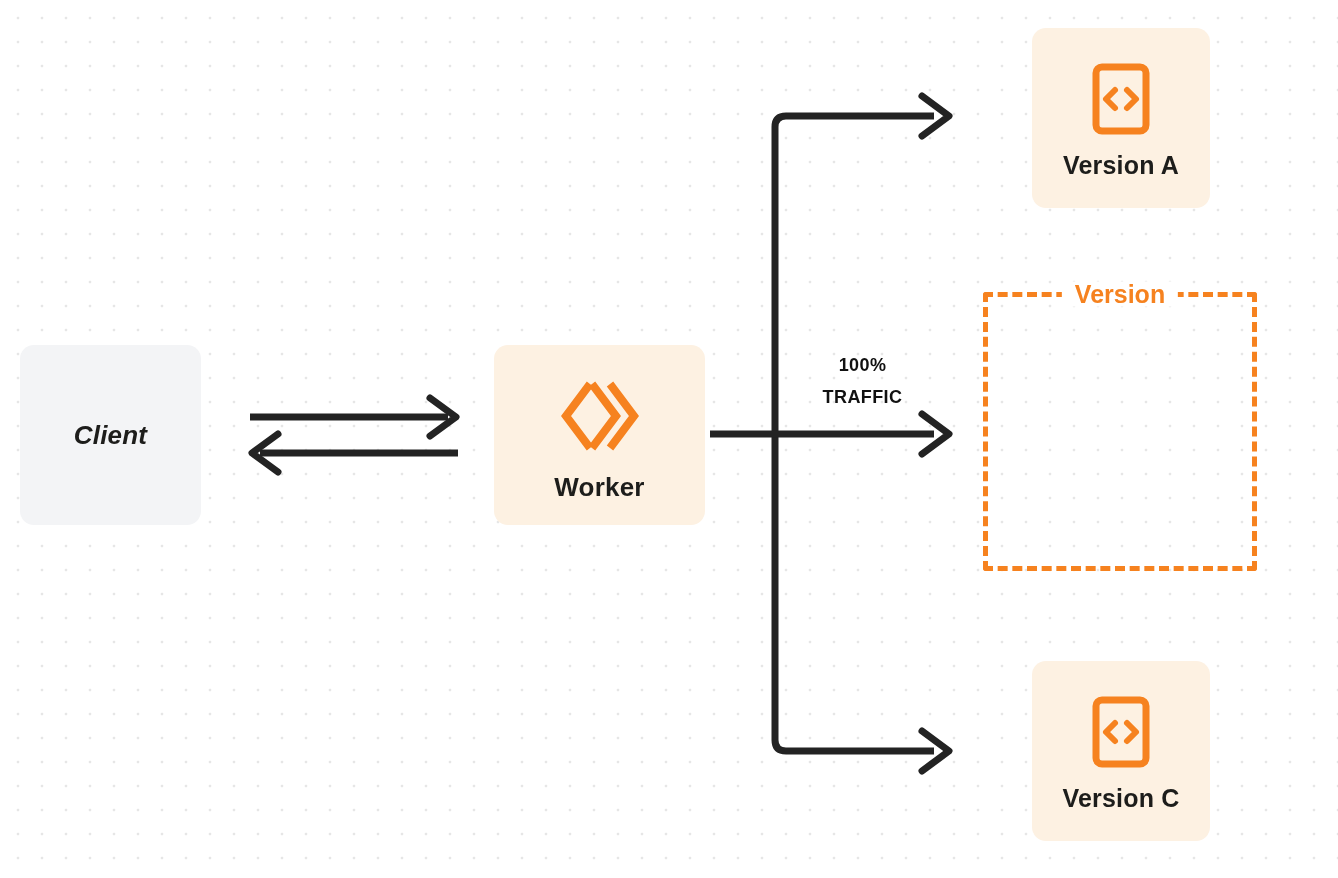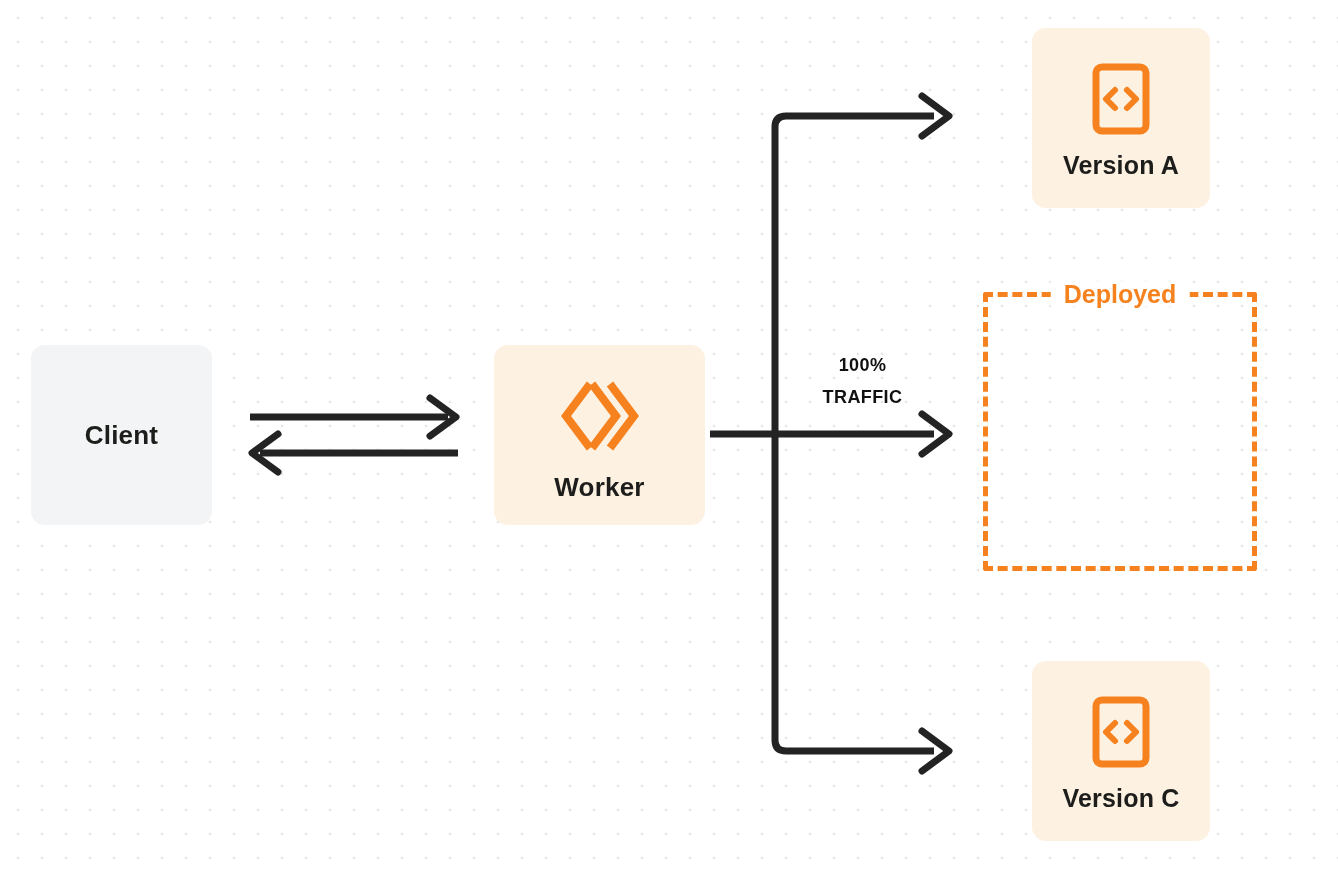--- a/index.html
+++ b/index.html
@@ -38,25 +38,26 @@
 
   .node-label {
     font-weight: bold;
     color: #1d1d1b;
     letter-spacing: 0.2px;
     white-space: nowrap;
   }
 
   
   #client-node {
-    left: 31px;
+    left: 20px;
     top: 345px;
     width: 181px;
     height: 180px;
     background: #f3f4f6;
+    font-style: italic;
   }
   #client-node .node-label { font-size: 26px; }
 
   
   #worker-node {
     left: 494px;
     top: 345px;
     width: 211px;
     height: 180px;
     background: #fdf1e2;
@@ -200,21 +201,21 @@
 
         <path d="M 32,8 L 56,40 L 32,72" fill="none" stroke="#f6821f" stroke-width="8" stroke-linecap="butt" stroke-linejoin="miter"></path>
 
         <path d="M 50,8 L 74,40 L 50,72" fill="none" stroke="#f6821f" stroke-width="8" stroke-linecap="butt" stroke-linejoin="miter"></path>
       </svg>
     </span>
     <span class="node-label">Worker</span>
   </div>
 
   <div id="deployed-group">
-    <span id="deployed-label">Deployed</span>
+    <span id="deployed-label">Version</span>
   </div>
 
   <div class="node version-node" id="version-a-node">
     <span>
       <svg class="code-icon" width="58" height="72" viewBox="0 0 58 72" xmlns="http://www.w3.org/2000/svg">
         <rect x="4" y="4" width="50" height="64" rx="6" ry="6" fill="none" stroke="#f6821f" stroke-width="7"></rect>
         <path d="M 23,27 L 14,36 L 23,45" fill="none" stroke="#f6821f" stroke-width="6" stroke-linecap="round" stroke-linejoin="round"></path>
         <path d="M 35,27 L 44,36 L 35,45" fill="none" stroke="#f6821f" stroke-width="6" stroke-linecap="round" stroke-linejoin="round"></path>
       </svg>
     </span>

